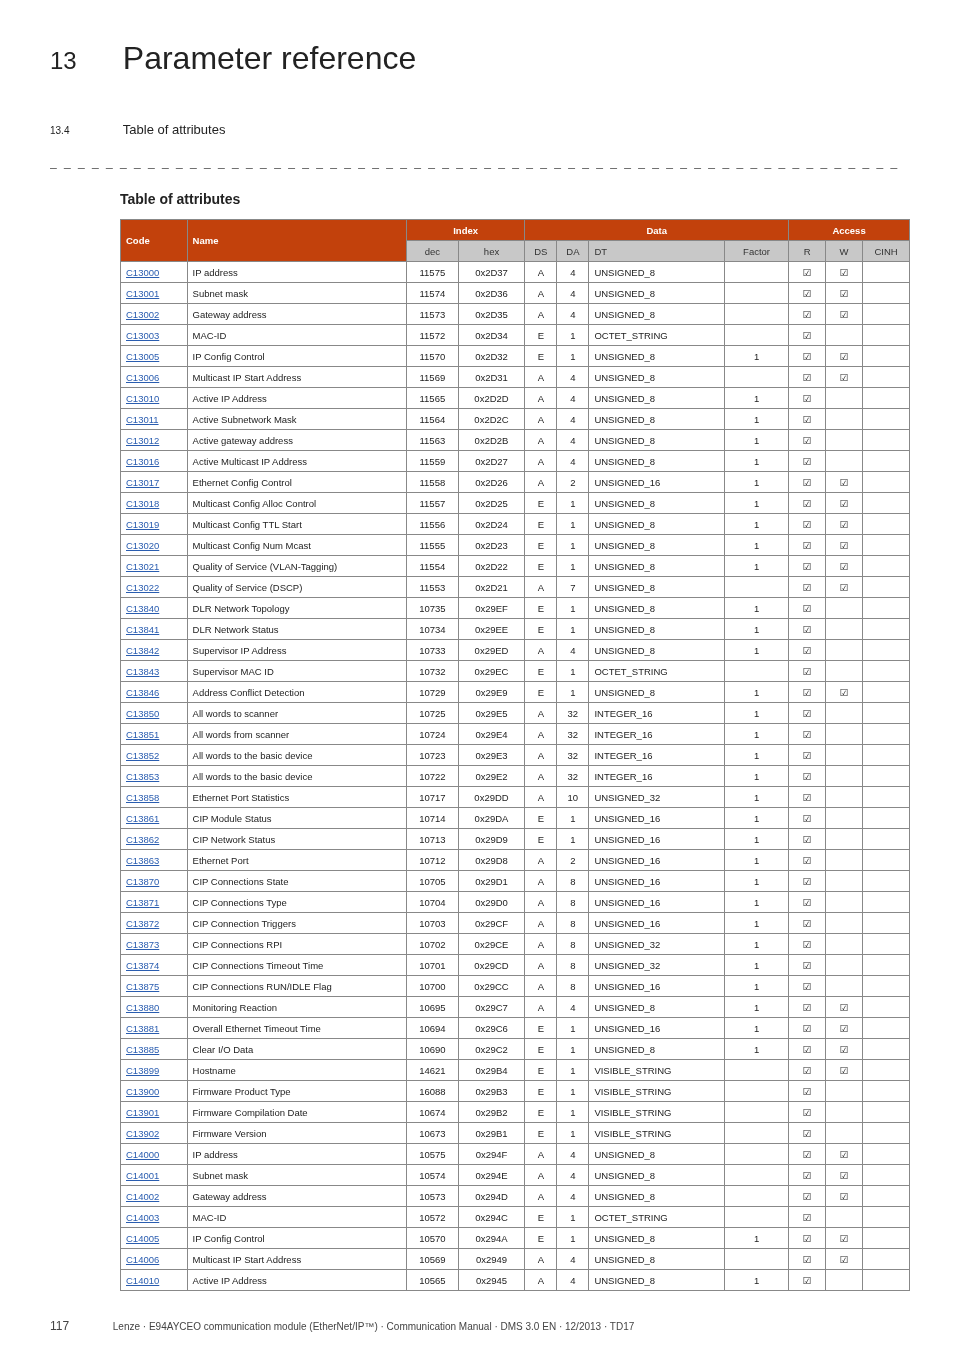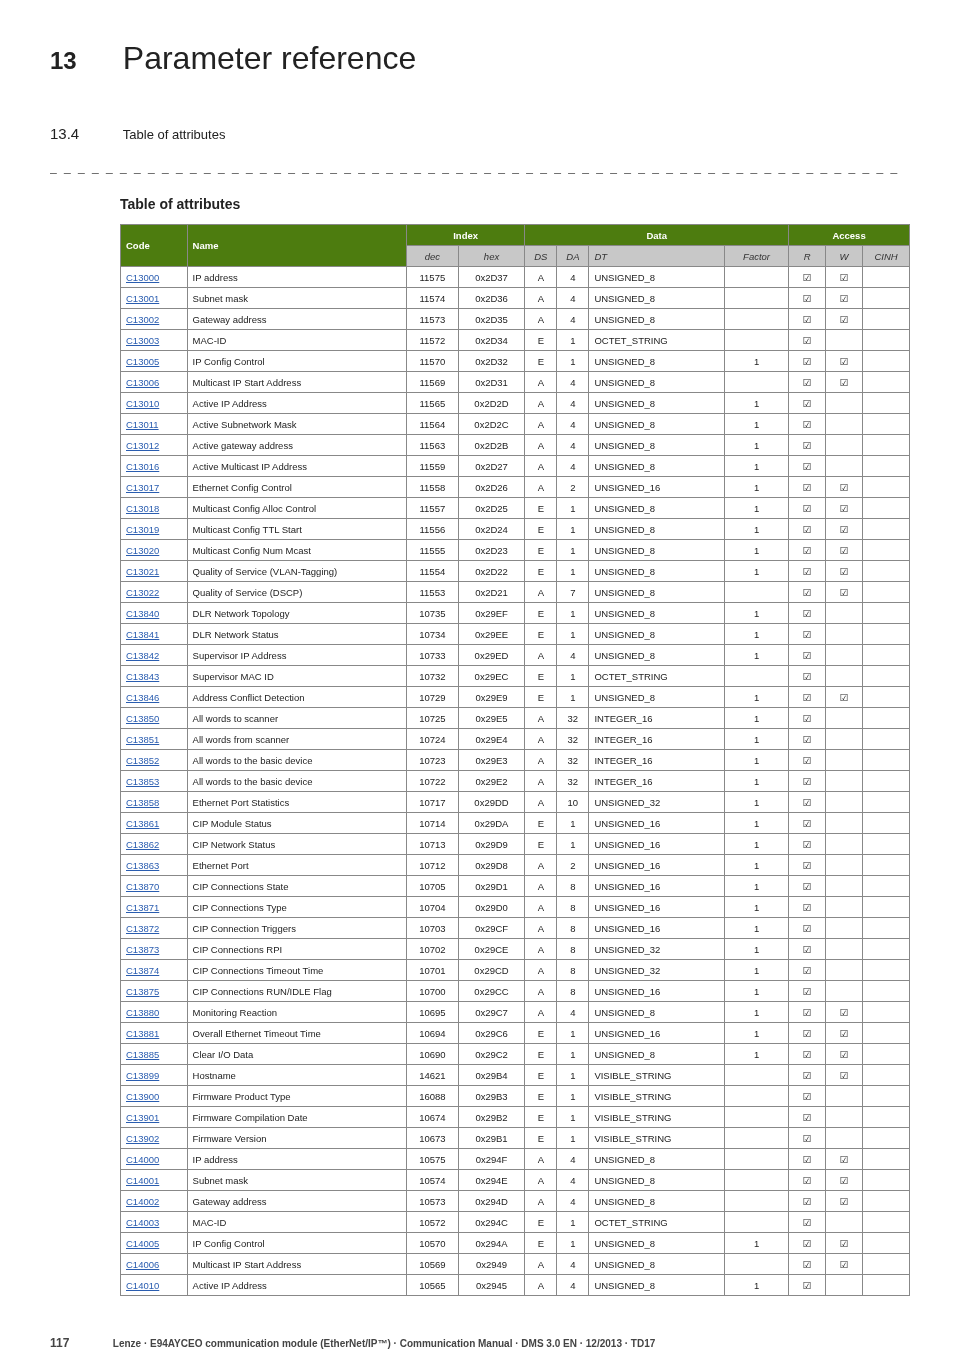--- a/index.html
+++ b/index.html
@@ -7,32 +7,32 @@
     padding: 40px 50px;
     font-family: "Segoe UI", Arial, sans-serif;
     font-size: 10px;
     color: #222;
     background: #fff;
     width: 954px;
     box-sizing: border-box;
   }
   .chapter-num {
     font-size: 24px;
-    font-weight: 700;
+    font-weight: 400;
     display: inline-block;
     width: 70px;
     vertical-align: baseline;
   }
   .chapter-title {
     font-size: 32px;
     font-weight: 400;
     display: inline-block;
   }
   .sub-num {
-    font-size: 15px;
+    font-size: 10px;
     display: inline-block;
     width: 70px;
     margin-top: 48px;
   }
   .sub-title {
     font-size: 13px;
     display: inline-block;
   }
   .dash-sep {
     margin: 18px 0 22px 0;
@@ -56,51 +56,49 @@
   th, td {
     border: 1px solid #888;
     padding: 2px 5px;
     font-size: 9.5px;
     text-align: left;
     height: 16px;
     overflow: hidden;
     white-space: nowrap;
   }
   thead tr.hdr1 th {
-    background: #4d7c0f;
+    background: #c2410c;
     color: #fff;
     font-weight: bold;
   }
   thead tr.hdr2 th {
     background: #c8c8c8;
     color: #333;
     font-weight: normal;
-    font-style: italic;
   }
   col.c-code   { width: 54px; }
   col.c-name   { width: 178px; }
   col.c-dec    { width: 42px; }
   col.c-hex    { width: 54px; }
   col.c-ds     { width: 26px; }
   col.c-da     { width: 26px; }
   col.c-dt     { width: 110px; }
   col.c-factor { width: 52px; }
   col.c-r      { width: 30px; }
   col.c-w      { width: 30px; }
   col.c-cinh   { width: 38px; }
   td.center, th.center { text-align: center; }
   td.code a {
     color: #2a5db0;
     text-decoration: underline;
   }
   .footer {
-    margin-top: 40px;
+    margin-top: 28px;
     font-size: 10px;
     color: #444;
-    font-weight: bold;
   }
   .footer .pg {
     display: inline-block;
     width: 60px;
     font-size: 12px;
   }
 </style>
 </head>
 <body>
 

